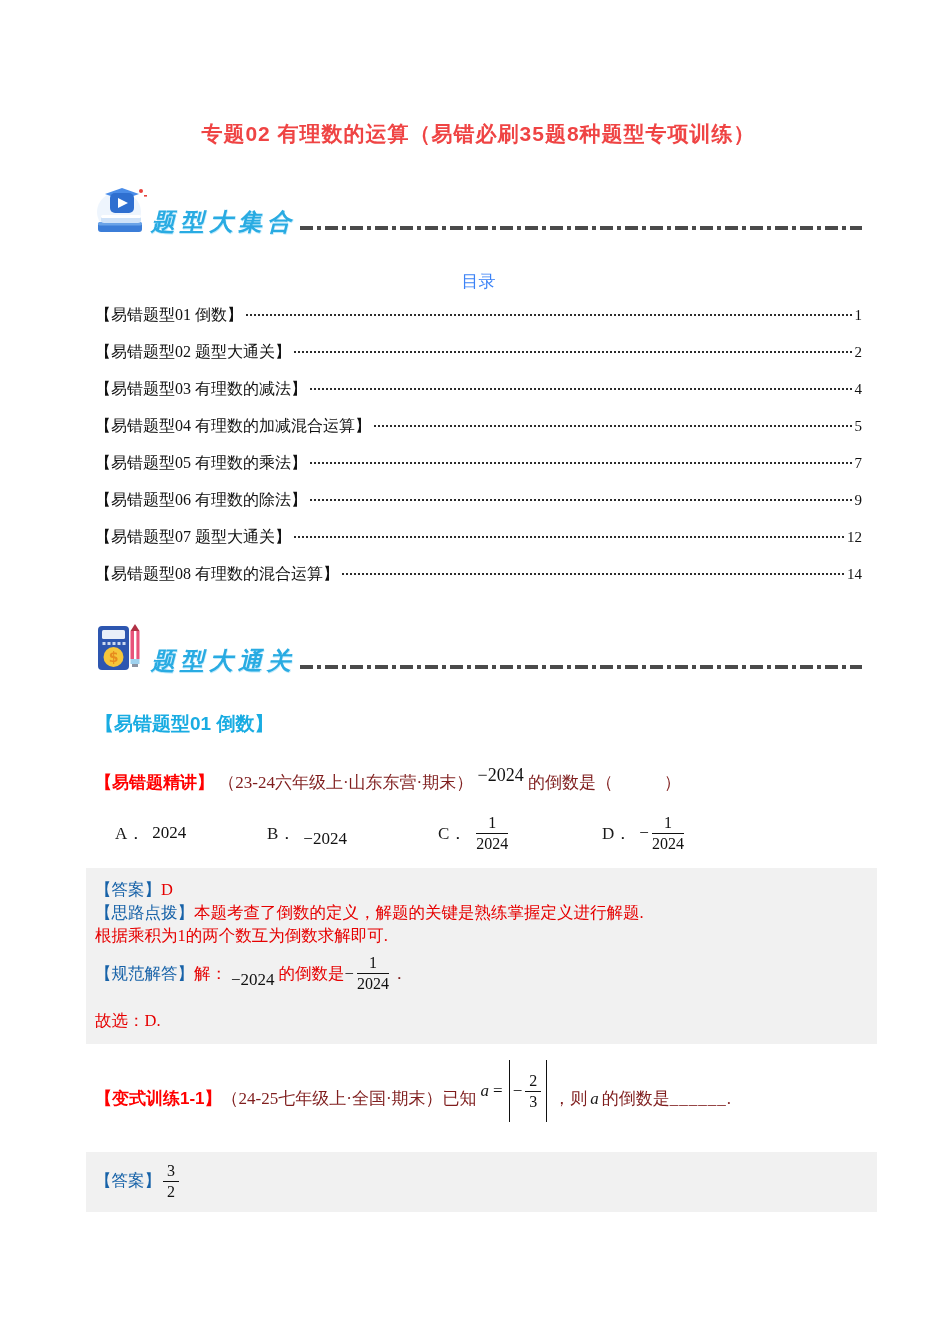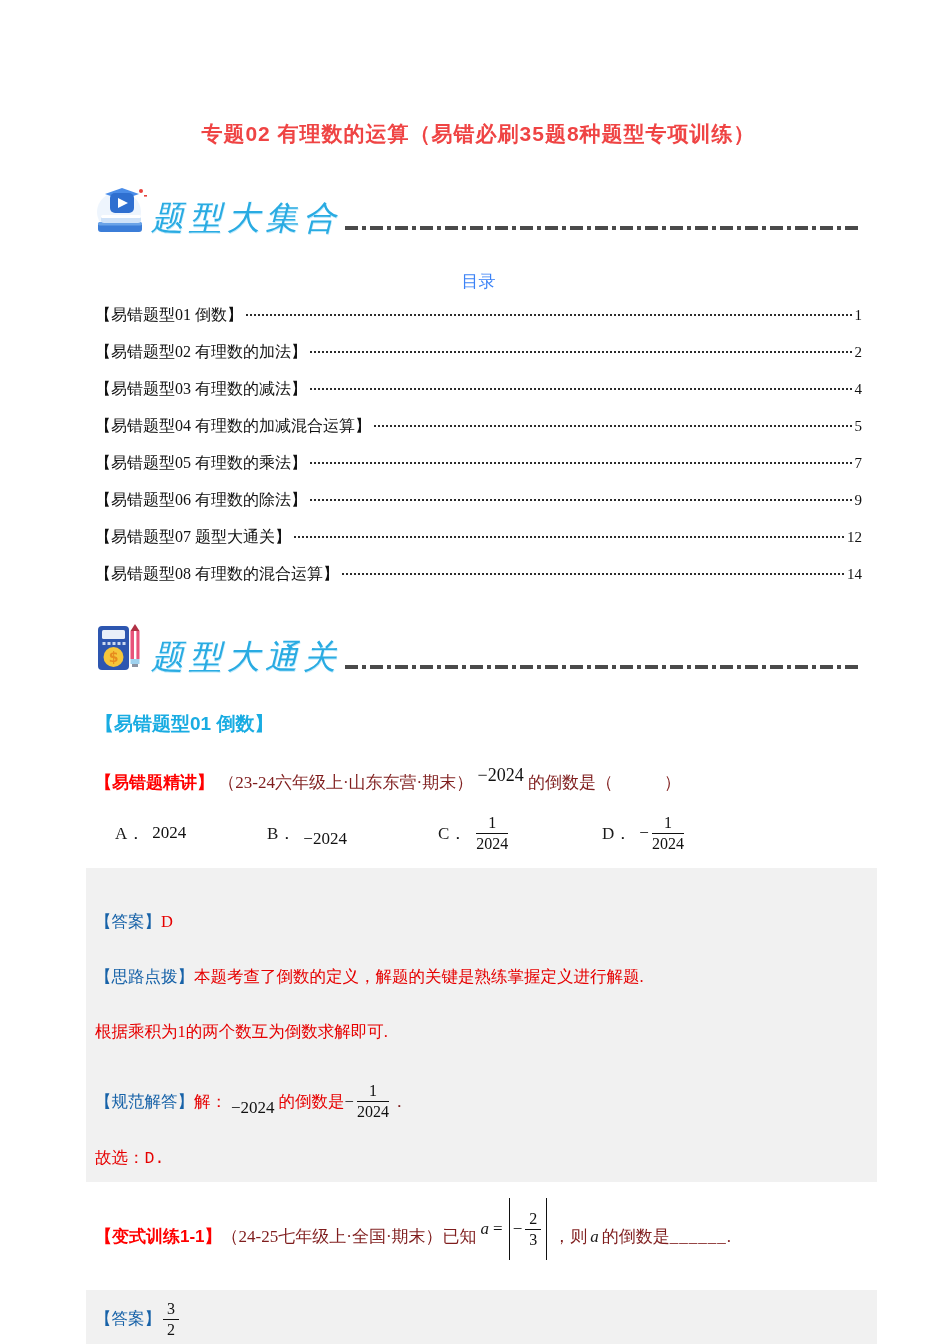--- a/index.html
+++ b/index.html
@@ -14,21 +14,21 @@
   
   .doc-title {
     text-align:center; font-family:"Liberation Sans","DejaVu Sans",sans-serif;
     font-size:21px; font-weight:bold; color:#ef4444; letter-spacing:1px;
   }
   
   .banner { display:flex; align-items:flex-end; margin-top:34px; height:54px; }
   .banner .b-icon { width:54px; height:54px; flex:0 0 auto; }
   .banner .b-text {
     font-family:"Liberation Sans","DejaVu Sans",sans-serif;
-    font-weight:normal; font-style:italic; font-size:33px; letter-spacing:5px;
+    font-weight:bold; font-style:italic; font-size:24px; letter-spacing:5px;
     color:#29ABE2; margin:0 4px 0 2px; line-height:1; padding-bottom:2px;
     text-shadow:0.5px 0.5px 0 #bfe9fb;
     white-space:nowrap;
   }
   .banner .b-line {
     flex:1; height:4px; margin-bottom:6px;
     background-image:repeating-linear-gradient(90deg,
       #4a4a4a 0, #4a4a4a 13px, transparent 13px, transparent 17px,
       #4a4a4a 17px, #4a4a4a 21px, transparent 21px, transparent 25px);
   }
@@ -63,24 +63,24 @@
           font-size:16px; margin:0 2px; color:#111; }
   .frac .num { display:block; padding:0 4px 1px; border-bottom:1px solid #111; }
   .frac .den { display:block; padding-top:1px; }
   .frac-minus { font-family:"Liberation Serif","DejaVu Serif",serif; color:#111; vertical-align:middle; margin-right:1px; }
   
   .gray-block {
     background:#F1F1F1; width:791px; margin-left:-9px;
     padding:10px 12px 12px 9px;
   }
   .gb-1 { margin-top:12px; }
-  .gb-row { font-size:16.5px; line-height:23px;margin-top:32px; }
+  .gb-row { font-size:16.5px; line-height:23px; }
   .gb-gap { }
   .solution-row { display:flex; align-items:center; min-height:52px; }
-  .conclusion { margin-top:20px;font-family:Liberation Mono, monospace; }
+  .conclusion { margin-top:10px; }
   
   .variant-line { margin-top:24px; font-size:17px; line-height:56px; display:flex; align-items:center; flex-wrap:nowrap; }
   .abs { display:inline-flex; align-items:center;
          border-left:1.3px solid #111; border-right:1.3px solid #111;
          padding:3px 3px; margin:0 2px; }
   .eqn { display:inline-flex; align-items:center; position:relative; top:-8px; margin:0 4px; }
   .ital { font-style:italic; font-family:"Liberation Serif","DejaVu Serif",serif; }
   .blank { letter-spacing:1px; }
   .gb-2 { margin-top:22px; display:flex; align-items:center; min-height:54px; }
 </style>
@@ -111,21 +111,21 @@
   </div>
 
   <div class="toc-heading">目录</div>
   <div class="toc-list">
     <div class="toc-row">
       <span class="toc-label">【易错题型01 倒数】</span>
       <span class="toc-leader"></span>
       <span class="toc-page">1</span>
     </div>
     <div class="toc-row">
-      <span class="toc-label">【易错题型02 有理数的加法】</span>
+      <span class="toc-label">【易错题型02 题型大通关】</span>
       <span class="toc-leader"></span>
       <span class="toc-page">2</span>
     </div>
     <div class="toc-row">
       <span class="toc-label">【易错题型03 有理数的减法】</span>
       <span class="toc-leader"></span>
       <span class="toc-page">4</span>
     </div>
     <div class="toc-row">
       <span class="toc-label">【易错题型04 有理数的加减混合运算】</span>

